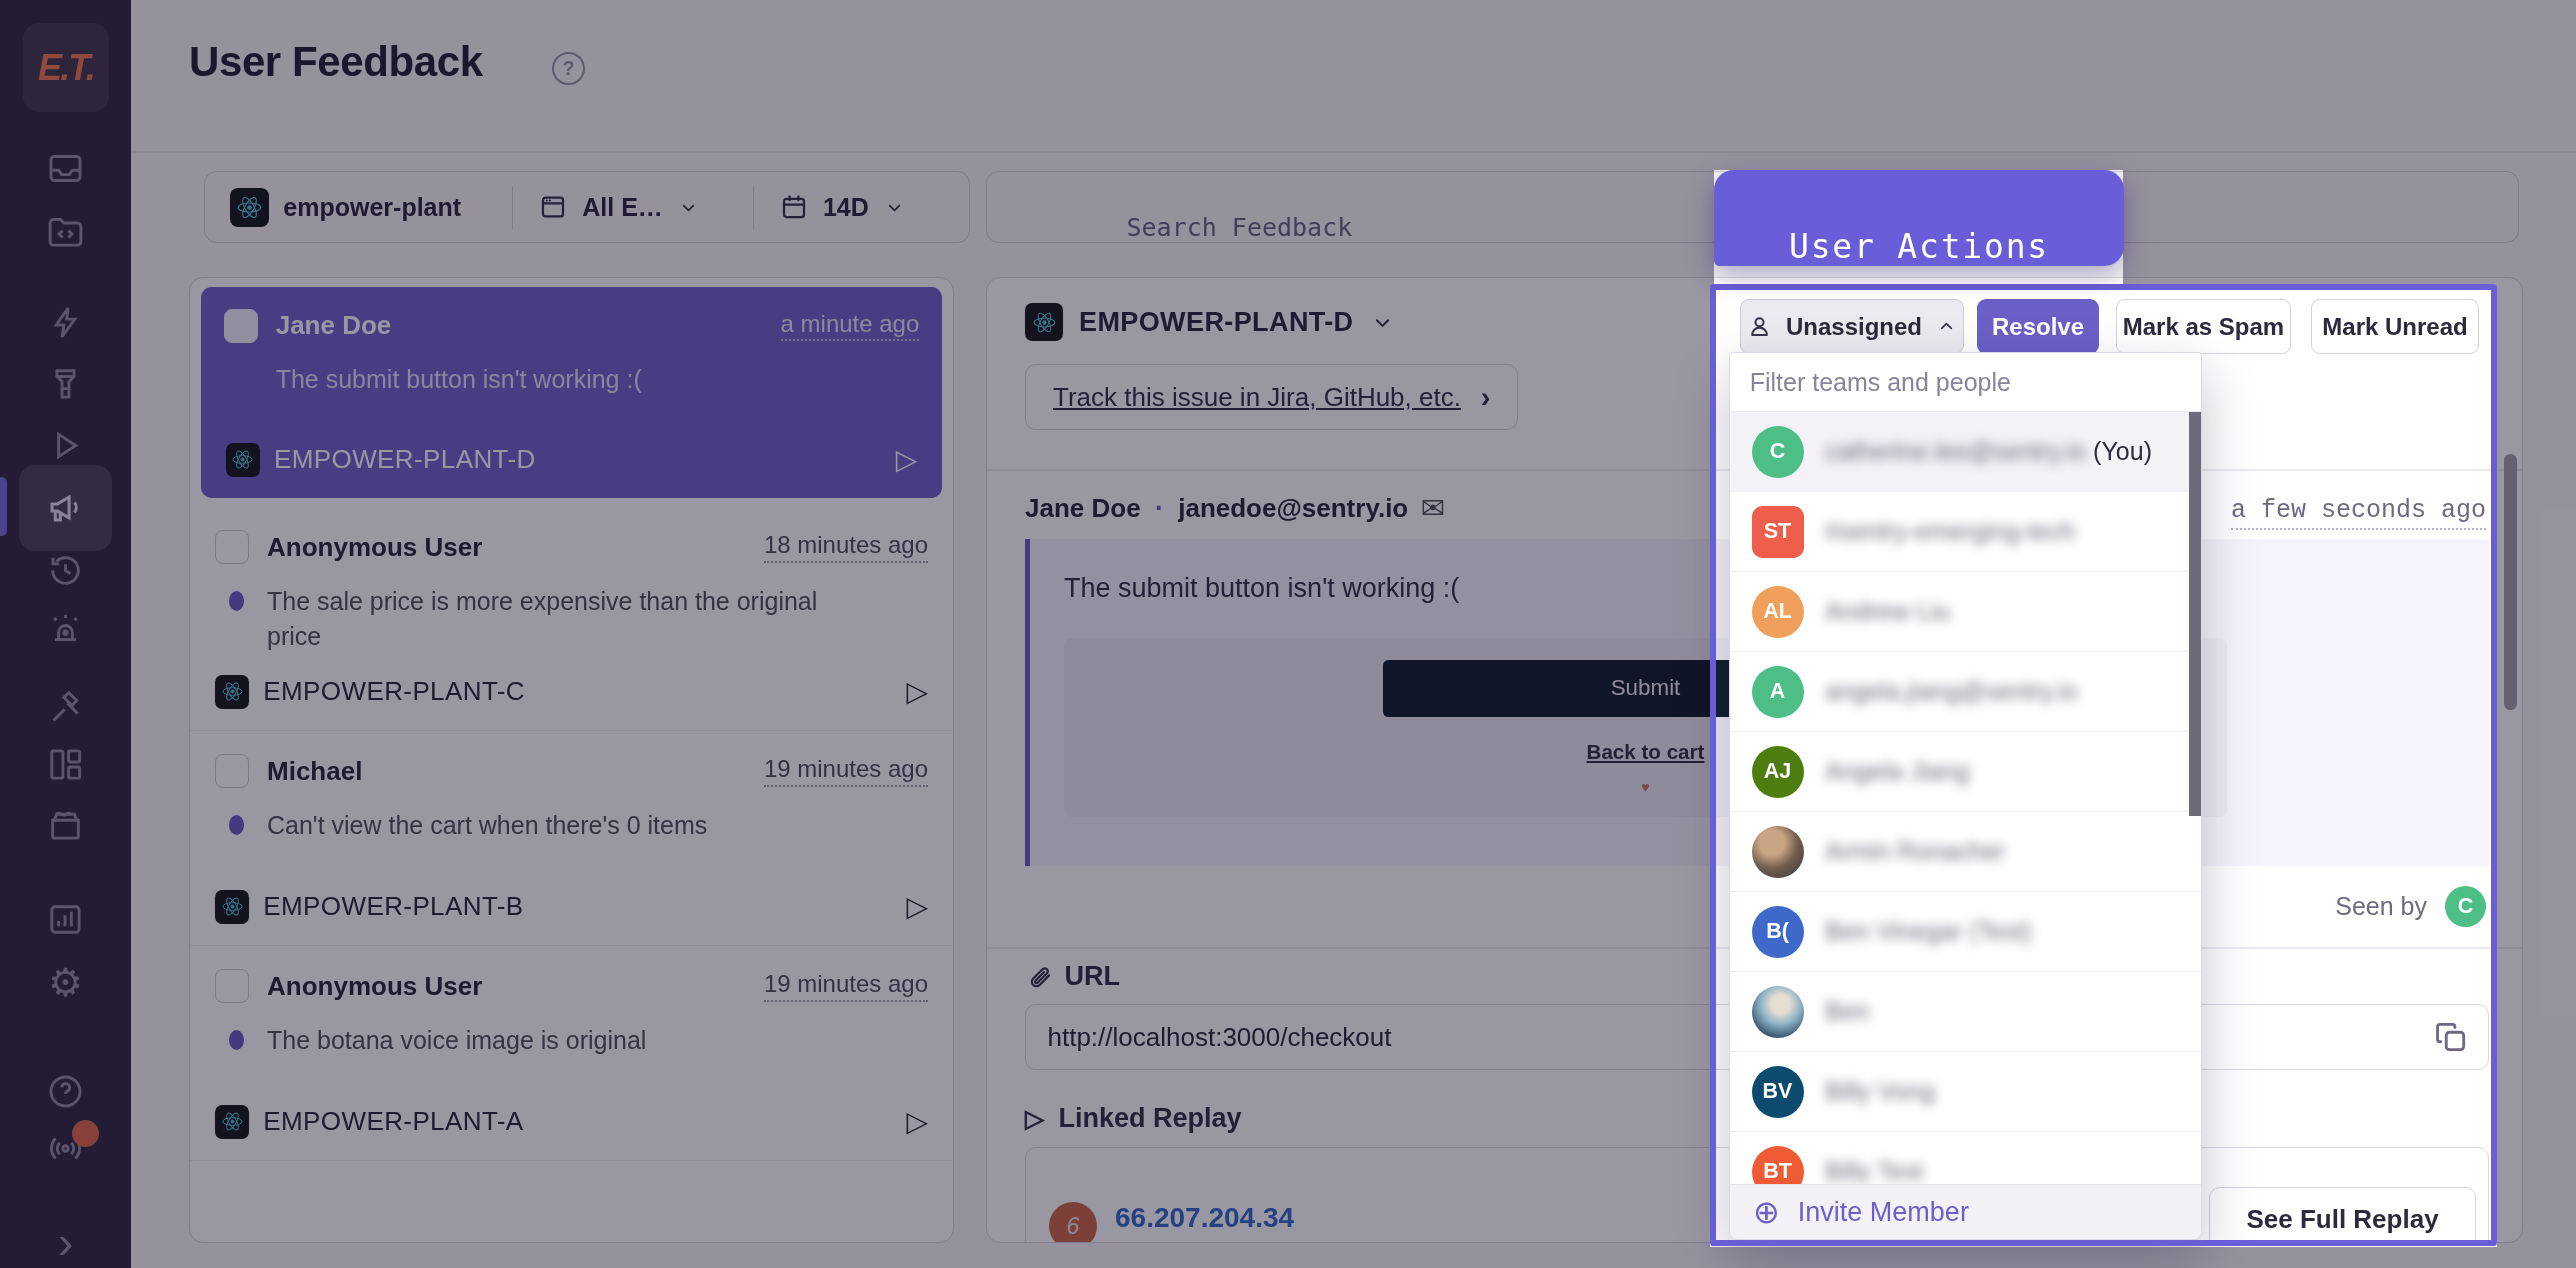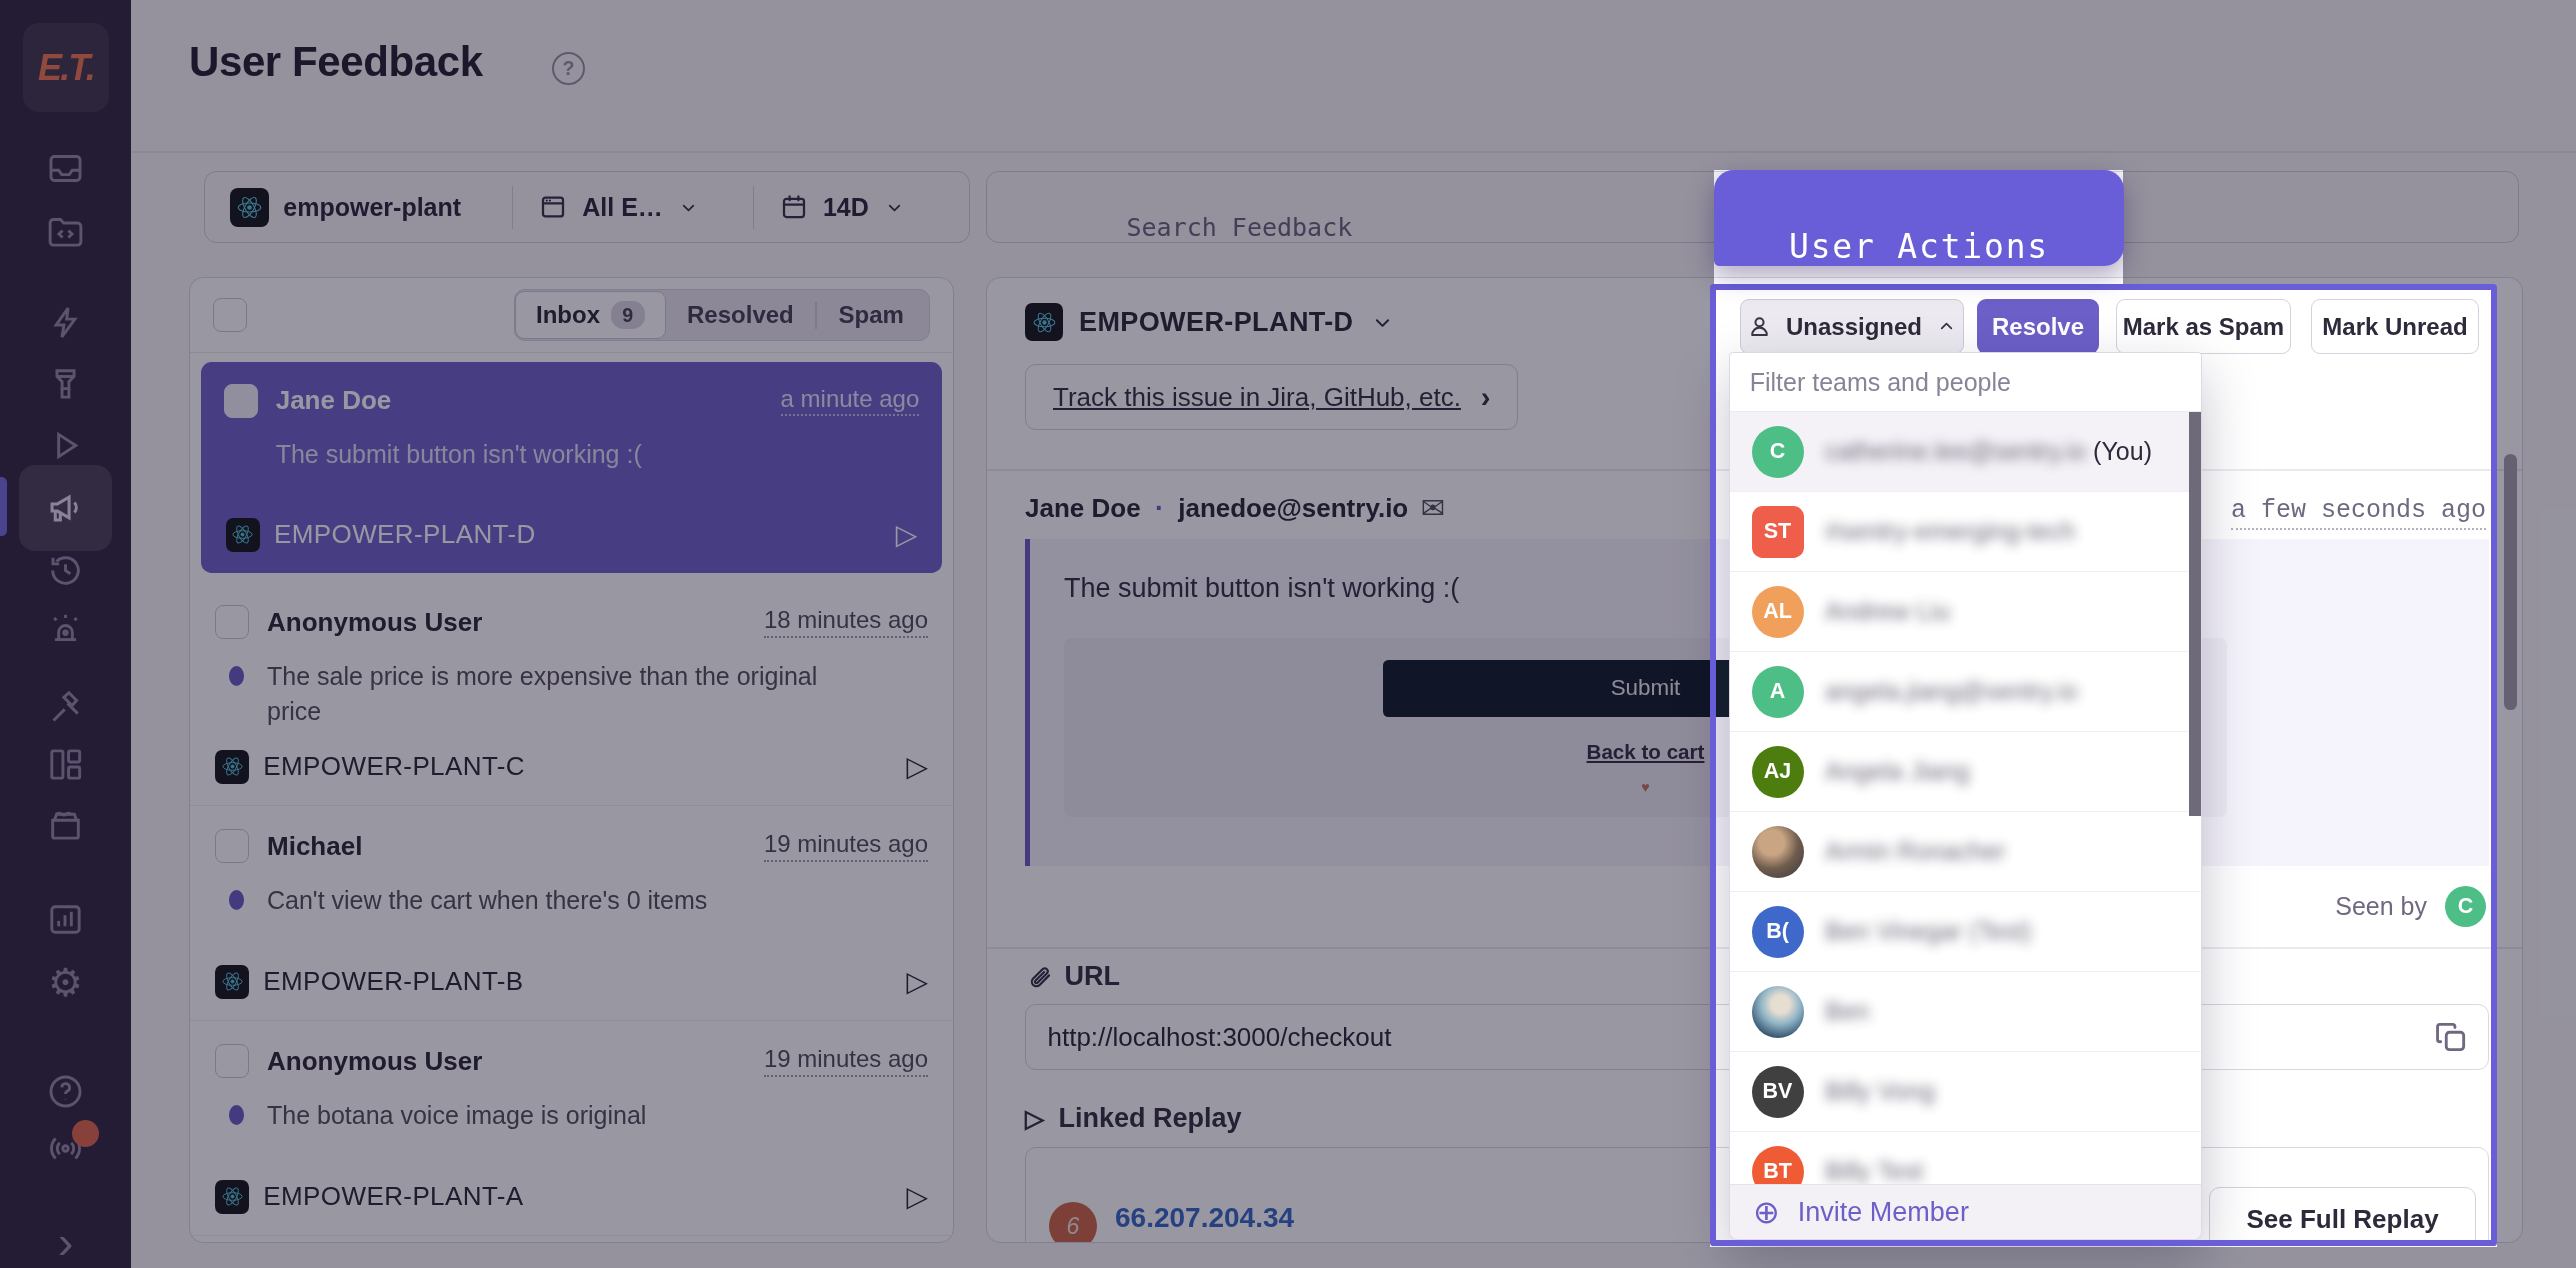--- a/index.html
+++ b/index.html
@@ -340,32 +340,20 @@
 
 <div class="search">
   <svg class="ic-stroke" width="29" height="29" viewBox="0 0 24 24" style="stroke:#55505e">
       <circle cx="10.5" cy="10.5" r="6.5"></circle>
       <path d="m15.5 15.5 4.5 4.5"></path>
     </svg>
   <input type="text" placeholder="Search Feedback" style="">
 </div>
 
 <div class="listpanel">
-  <div class="listhead">
-    <div class="cbx"></div>
-    <div class="tabs">
-      <div class="tab-active">
-        <span>Inbox</span>
-        <span class="tab-badge">9</span>
-      </div>
-      <div class="tab-plain">Resolved</div>
-      <div class="tab-sep"></div>
-      <div class="tab-plain">Spam</div>
-    </div>
-  </div>
 
   <div class="fitem selected">
     <div class="row1">
       <div class="cbx"></div>
       <span class="name">Jane Doe</span>
       <span class="time">a minute ago</span>
     </div>
     <div class="msg">The submit button isn't working :(</div>
     <div class="prow">
       <div class="chip-sm">
@@ -590,21 +578,21 @@
     </div>
     <div class="dd-item">
       <div class="dd-av" style="background: rgb(62, 104, 201);">B(</div>
       <div class="dd-name"><span class="blurred">Ben Vinegar (Test)</span></div>
     </div>
     <div class="dd-item">
       <div class="dd-av photo2"></div>
       <div class="dd-name"><span class="blurred">Ben</span></div>
     </div>
     <div class="dd-item">
-      <div class="dd-av" style="background: #404040;">BV</div>
+      <div class="dd-av" style="background: #0c4a6e;">BV</div>
       <div class="dd-name"><span class="blurred">Billy Vong</span></div>
     </div>
     <div class="dd-item">
       <div class="dd-av" style="background: rgb(238, 91, 53);">BT</div>
       <div class="dd-name"><span class="blurred">Billy Test</span></div>
     </div>
 
     <div class="dd-scroll"></div>
   </div>
   <div class="dd-footer">

